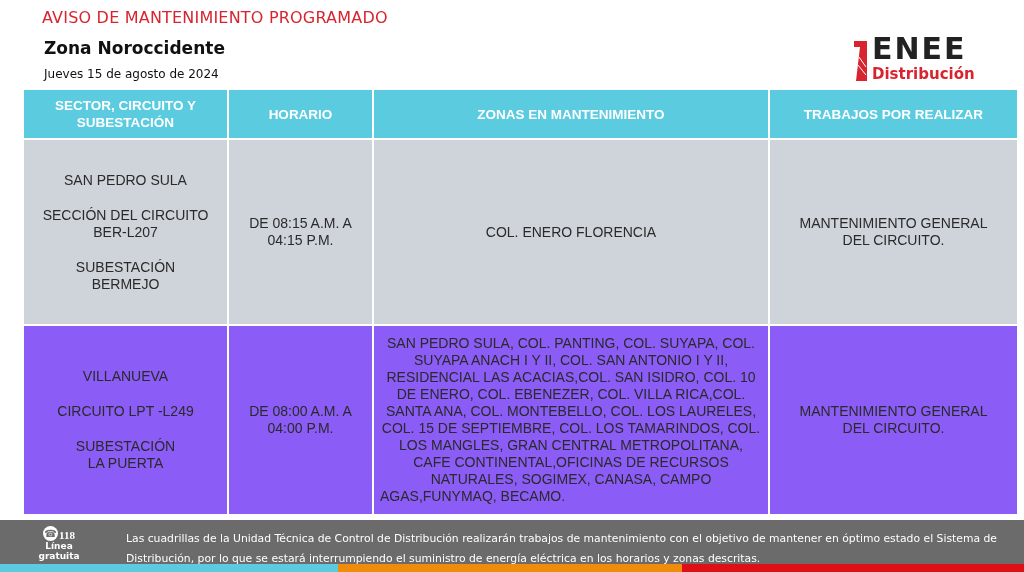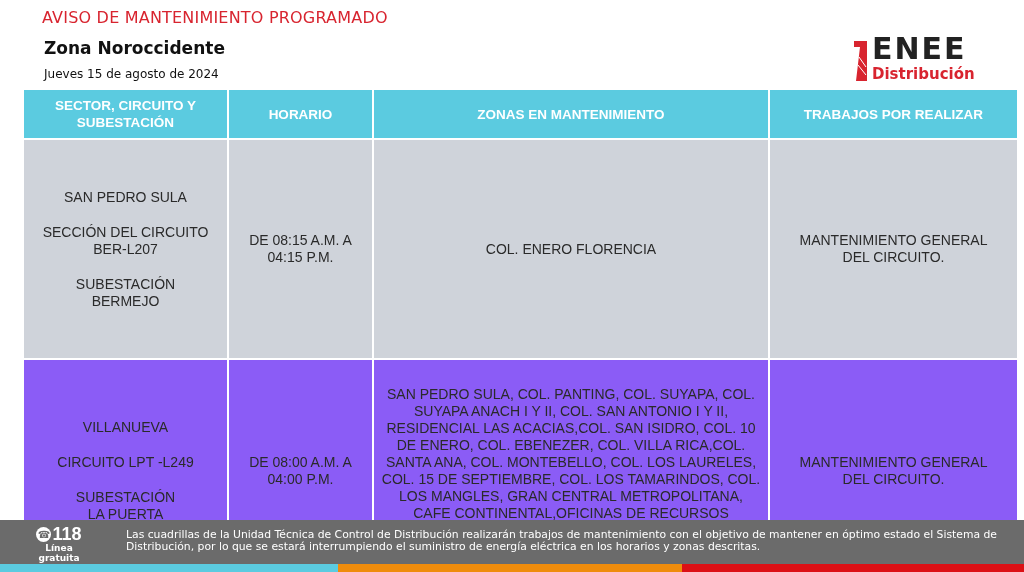--- a/index.html
+++ b/index.html
@@ -45,51 +45,51 @@
   }
   table.sched th, table.sched td {
     border:2px solid #ffffff; text-align:center; vertical-align:middle;
     font-family:"Liberation Sans", sans-serif;
   }
   table.sched th {
     background:#5bcbe0; color:#ffffff; font-weight:bold; font-size:13.5px;
     height:48px; padding:0 6px; line-height:17px;
   }
   table.sched td {
-    color:#2a2a2a; font-size:14px; line-height:17px; padding:17px 6px;
+    color:#2a2a2a; font-size:14px; line-height:17px; padding:0 6px;
   }
   tr.r1 td { background:#cfd3da; height:184px; }
   tr.r2 td { background:#8b5cf6; height:188px; }
   .cellblock p { margin:0; }
   .cellblock .gap { height:18px; }
   td.zones-long {
     text-align:justify; text-align-last:left; padding:0 8px; font-size:13.6px;
   }
   .footer {
     position:absolute; left:0; top:520px; width:1024px; height:44px;
     background:#6b6b6b;
   }
   .footer .phone {
     position:absolute; left:24px; top:4px; width:70px; text-align:center; color:#fff;
   }
   .footer .phone .num {
-    font-size:18px; font-weight:bold; font-family:Liberation Sans, sans-serif;
+    font-size:11px; font-weight:bold; font-family:Liberation Serif, serif;
   }
   .footer .phone .icon {
     display:inline-block; width:15px; height:15px; border-radius:50%;
     background:#fff; color:#6b6b6b; font-size:10px; line-height:15px;
     vertical-align:2px; margin-right:1px;
   }
   .footer .phone .lbl {
     font-size:9px; font-weight:bold; margin-top:-2px;
     font-family:"DejaVu Sans", sans-serif;
   }
   .footer .msg {
     position:absolute; left:126px; top:9px; width:880px;
-    color:#ffffff; font-size:10.8px; line-height:12px;
+    color:#ffffff; font-size:10.8px; line-height:20px;
     font-family:"DejaVu Sans", sans-serif;
   }
   .stripe { position:absolute; top:564px; height:8px; }
 </style>
 </head>
 <body>
 
 <div class="title">AVISO DE MANTENIMIENTO PROGRAMADO</div>
 <div class="zone">Zona Noroccidente</div>
 <div class="date">Jueves 15 de agosto de 2024</div>

